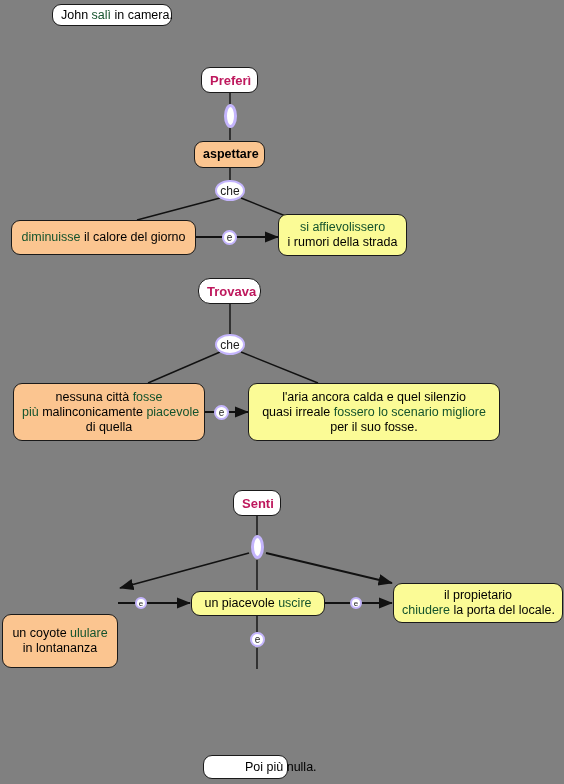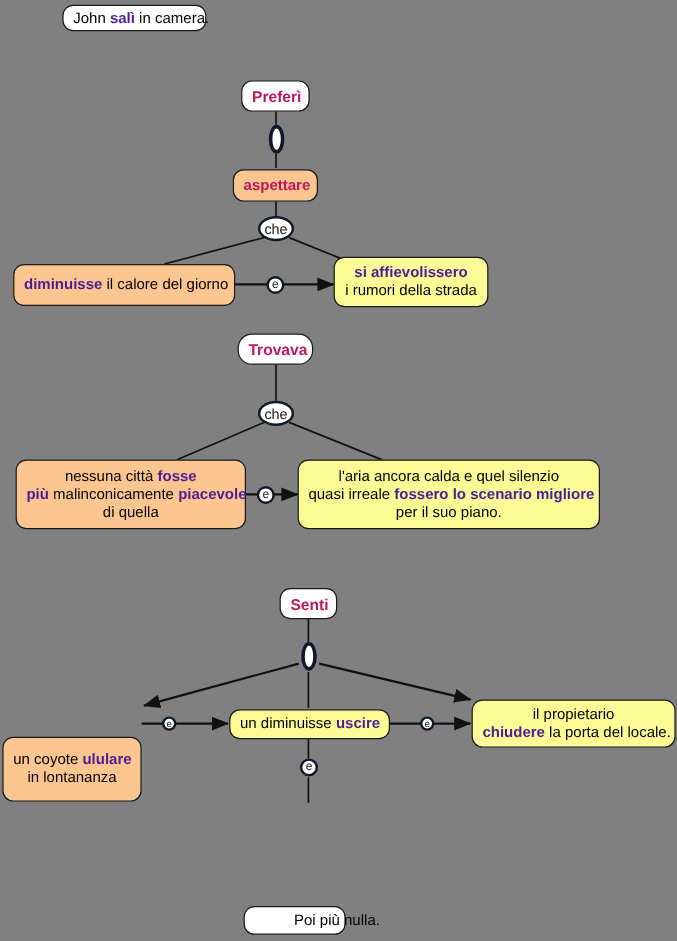--- a/index.html
+++ b/index.html
@@ -38,30 +38,30 @@
     display: flex;
     align-items: center;
     justify-content: center;
     padding: 3px 8px;
     white-space: nowrap;
   }
   .node .t { display: block; width: 100%; }
   .n-white  { background: #ffffff; }
   .n-orange { background: #fbc590; }
   .n-yellow { background: #fbfb96; }
-  .kw { color: #4c1d95; font-weight: bold; }
+  .kw { color: #14532d; font-weight: normal; }
   .hd { color: #be185d; font-weight: bold; font-size: 13px; }
-  .vb { color: #be185d; font-weight: bold; }
+  .vb { color: #000000; font-weight: bold; }
 
   
   .conn {
     position: absolute;
     box-sizing: border-box;
     background: #ffffff;
-    border: 2px solid #0f172a;
+    border: 2px solid #c4b5fd;
     border-radius: 50%;
     display: flex;
     align-items: center;
     justify-content: center;
     color: #202020;
     font-family: "Liberation Sans", sans-serif;
   }
   .conn-che {
     width: 30px; height: 21px;
     border-radius: 50%;
@@ -166,21 +166,21 @@
   </div>
 
   <div class="conn conn-e" style="left:214px; top:405px;">
     <span>e</span>
   </div>
 
   <div class="node n-yellow" style="left:248px; top:383px; width:252px; height:58px;">
     <span class="t">
       <span>l'aria ancora calda e quel silenzio</span><br>
       <span>quasi irreale </span><span class="kw">fossero lo scenario migliore</span><br>
-      <span>per il suo piano.</span>
+      <span>per il suo fosse.</span>
     </span>
   </div>
 
   <div class="node n-white" style="left:233px; top:490px; width:48px; height:26px;">
     <span class="t hd">Senti</span>
   </div>
 
   <div class="conn conn-empty" style="left:251px; top:535px;"></div>
 
   <div class="node n-orange" style="left:2px; top:585px; width:116px; height:54px;margin-top:29px;">
@@ -188,21 +188,21 @@
       <span>un coyote </span><span class="kw">ululare</span><br>
       <span>in lontananza</span>
     </span>
   </div>
 
   <div class="conn conn-e-sm" style="left:135px; top:597px;">
     <span>e</span>
   </div>
 
   <div class="node n-yellow" style="left:191px; top:591px; width:134px; height:25px;">
-    <span class="t"><span>un diminuisse </span><span class="kw">uscire</span></span>
+    <span class="t"><span>un piacevole </span><span class="kw">uscire</span></span>
   </div>
 
   <div class="conn conn-e-sm" style="left:350px; top:597px;">
     <span>e</span>
   </div>
 
   <div class="node n-yellow" style="left:393px; top:583px; width:170px; height:40px;">
     <span class="t">
       <span>il propietario</span><br>
       <span class="kw">chiudere</span><span> la porta del locale.</span>

